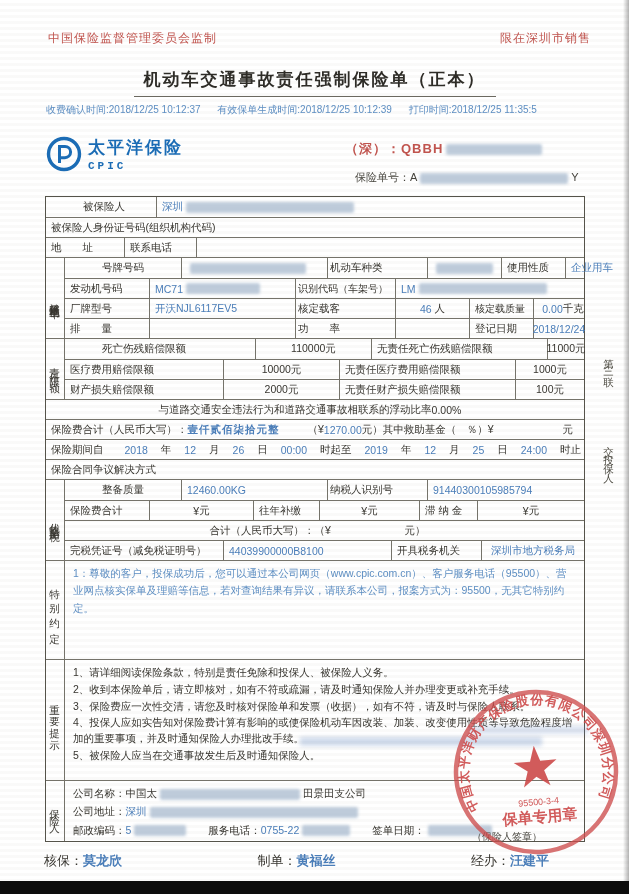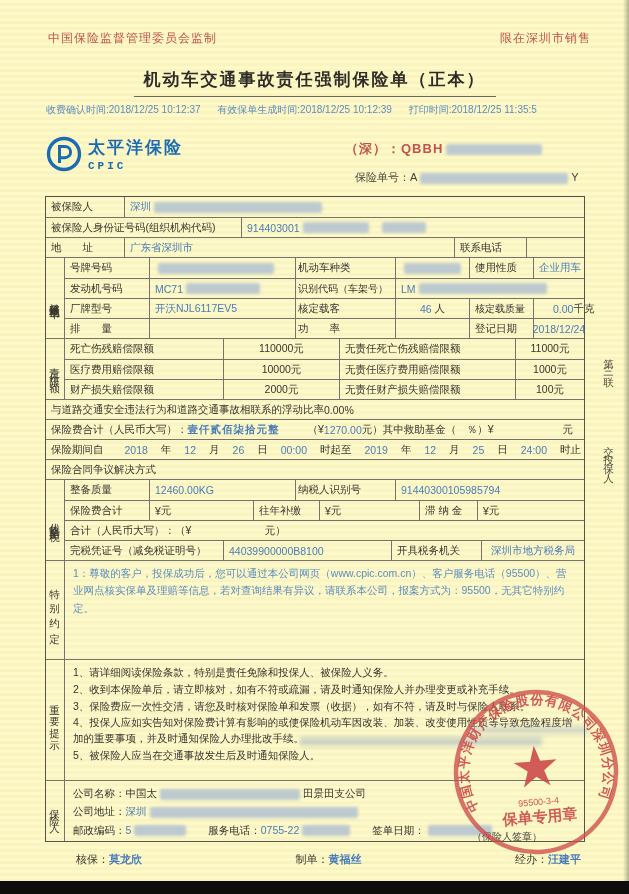--- a/index.html
+++ b/index.html
@@ -1,65 +1,65 @@
 <!DOCTYPE html>
 <html><head>
 <meta charset="utf-8">
 <style>
   html,body{margin:0;padding:0;}
   body{width:629px;height:894px;background:#b9b5aa;font-family:"Liberation Sans","DejaVu Sans",sans-serif;position:relative;overflow:hidden;}
-  .paper{position:absolute;inset:0;background:#fef9c3;overflow:hidden;}
+  .paper{position:absolute;inset:0;background:#ffffff;overflow:hidden;}
   .paper::before{content:"";position:absolute;inset:0;background:repeating-linear-gradient(to bottom,rgba(255,255,255,.05) 0 3px,rgba(120,115,100,.04) 3px 6px);pointer-events:none;}
   .blue{color:#4a7db8;}
   .lab{color:#37352f;}
   .reg-left{position:absolute;left:48px;top:30px;font-size:12px;color:#c0544e;letter-spacing:1px;}
   .reg-right{position:absolute;right:38px;top:30px;font-size:12px;color:#c0544e;letter-spacing:1px;}
   .title-wrap{position:absolute;left:0;top:68px;width:100%;text-align:center;}
   .title{display:inline-block;font-size:17px;font-weight:bold;color:#2e2c27;letter-spacing:2px;border-bottom:1.5px solid #6b6960;padding:0 10px 5px;}
   .times{position:absolute;left:46px;top:103px;width:583px;font-size:10px;color:#5d8ec2;white-space:nowrap;}
   .times span{margin-right:14px;}
   .brand{position:absolute;left:46px;top:136px;display:flex;align-items:center;font-family:Liberation Mono, monospace;}
   .brand-text{margin-left:6px;}
   .brand-name{font-size:17px;font-weight:bold;color:#1b6cb5;letter-spacing:2px;}
   .brand-abbr{font-size:11px;font-weight:bold;color:#1b6cb5;letter-spacing:3px;margin-top:1px;}
   .policy-prefix{position:absolute;left:345px;top:140px;font-size:13px;font-weight:bold;color:#c0544e;letter-spacing:1px;}
   .policy-no{position:absolute;left:355px;top:170px;font-size:11px;color:#45433c;}
   .rd{display:inline-block;height:11px;background:#aebfd2;border-radius:2px;filter:blur(1.6px);opacity:.8;vertical-align:middle;margin:0 3px;}
   .tbl{position:absolute;left:45px;top:196px;width:540px;border:1.6px solid #55534a;box-sizing:border-box;font-size:10.5px;color:#37352f;background:rgba(255,255,255,.06);}
   .row,.grow-rows>.row{display:flex;align-items:stretch;border-top:1px solid #75736a;min-height:20px;box-sizing:border-box;}
-  .tbl>.row:first-child,.grow-rows>.row:first-child{border-top:none;}
+  .tbl>.row:first-child,.grow-rows>.row:first-child{border-top:none;margin-left:32px;}
   .group{display:flex;border-top:1px solid #75736a;}
   .side{width:18px;border-right:1px solid #75736a;display:flex;align-items:center;justify-content:center;flex:none;}
   .vside{writing-mode:vertical-rl;text-orientation:upright;font-size:10.5px;color:#37352f;letter-spacing:2px;}
   .grow-rows{flex:1;min-width:0;}
   .cell{padding:1px 5px;display:flex;align-items:center;box-sizing:border-box;white-space:nowrap;}
   .bl{border-left:1px solid #75736a;}
   .grow{flex:1;min-width:0;}
   .cw78{width:78px;flex:none;}
   .cw195{width:195px;flex:none;}
   .cw84{width:84px;flex:none;}
   .cw146{width:146px;flex:none;}
   .cw100{width:100px;flex:none;padding:1px 2px;}
   .cw74{width:74px;flex:none;}
   .cw64{width:64px;flex:none;}
   .cw72{width:72px;flex:none;}
   .cw58{width:58px;flex:none;}
   .cl160{width:158px;flex:none;}
   .cl118{width:116px;flex:none;justify-content:center;}
   .cl168{width:176px;flex:none;}
   .cn{justify-content:center;}
-  .sb{justify-content:flex-start;}
+  .sb{justify-content:center;}
   .lrow{min-height:23px;}
   .prow span{margin-right:8px;}
   .prow .b{color:#4a7db8;margin:0 13px 0 5px;text-align:right;}
   .sp-body{padding:4px 8px;color:#5d8ec2;font-size:10.5px;line-height:1.65;}
   .imp-body{padding:5px 8px 2px;line-height:1.5;}
   .imp-body div{margin-bottom:1px;}
   .ins-body{padding:3px 8px;line-height:1.75;}
-  .footerline{position:absolute;left:76px;top:852px;width:505px;display:flex;justify-content:space-between;font-size:11px;color:#37352f;}
+  .footerline{position:absolute;left:44px;top:852px;width:505px;display:flex;justify-content:space-between;font-size:13px;color:#37352f;}
   .footerline .blue{font-weight:bold;}
   .vmargin{position:absolute;writing-mode:vertical-rl;text-orientation:upright;font-size:10.5px;color:#4a483f;letter-spacing:9px;left:602px;}
   .stamp{position:absolute;left:448px;top:684px;transform:rotate(-5deg);opacity:.9;z-index:5;pointer-events:none;}
   .sign-note{position:absolute;left:472px;top:830px;font-size:10px;color:#45433c;z-index:2;}
   .anno-blur{position:absolute;left:300px;top:737px;width:242px;height:9px;background:rgba(85,125,185,.28);filter:blur(2px);z-index:1;}
   .anno-blur2{position:absolute;left:468px;top:726px;width:120px;height:8px;background:rgba(85,125,185,.22);filter:blur(2px);z-index:1;}
   .bottom-bar{position:absolute;left:0;right:0;bottom:0;height:13px;background:#0d0d0d;z-index:9;}
   .edge-shade{position:absolute;top:0;bottom:0;right:0;width:6px;background:linear-gradient(to left,rgba(40,40,40,.35),rgba(40,40,40,0));z-index:8;}
 </style>
 </head>
@@ -103,32 +103,24 @@
     <div class="row">
       <div class="cell cw78 lab">被保险人</div>
       <div class="cell bl grow">
         <span class="blue">深圳</span>
           <span class="rd" style="width:168px"></span>
       </div>
     </div>
 
     <div class="row">
       <div class="cell cw195 lab">被保险人身份证号码(组织机构代码)</div>
-      <div class="cell bl grow">
-        <span class="blue">914403001</span>
-          <span class="rd" style="width:66px"></span>
-          <span class="rd" style="width:44px;margin-left:10px"></span>
-      </div>
     </div>
 
     <div class="row">
       <div class="cell cw78 lab">地　　址</div>
-      <div class="cell bl grow">
-        <span class="blue">广东省深圳市</span>
-      </div>
       <div class="cell bl cw72 lab">联系电话</div>
       <div class="cell bl cw58"></div>
     </div>
 
     <div class="group">
       <div class="side">
           <span class="vside" style="letter-spacing:1px">被保险机动车</span>
         </div>
       <div class="grow-rows">
         <div class="row">

